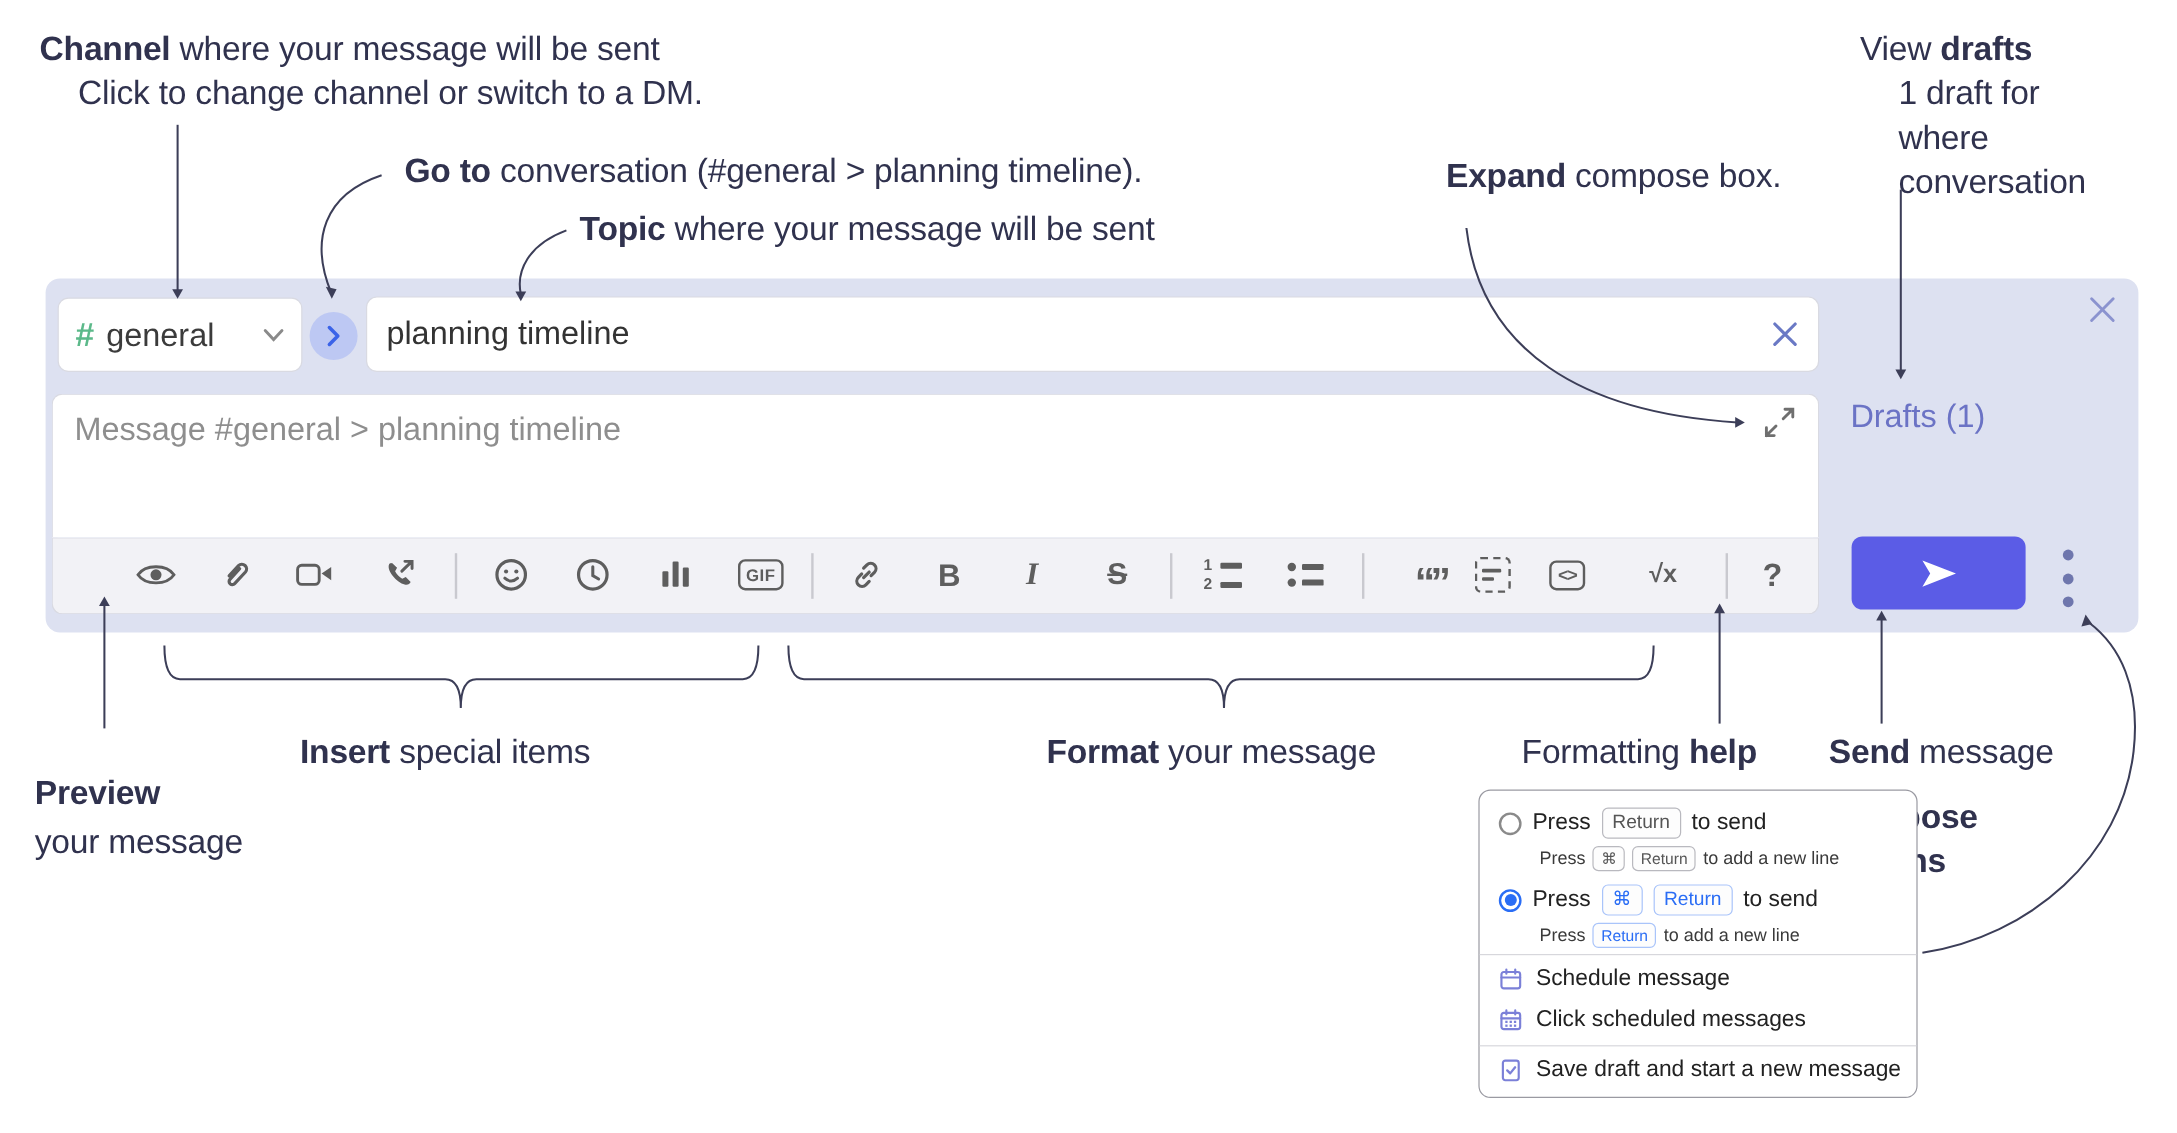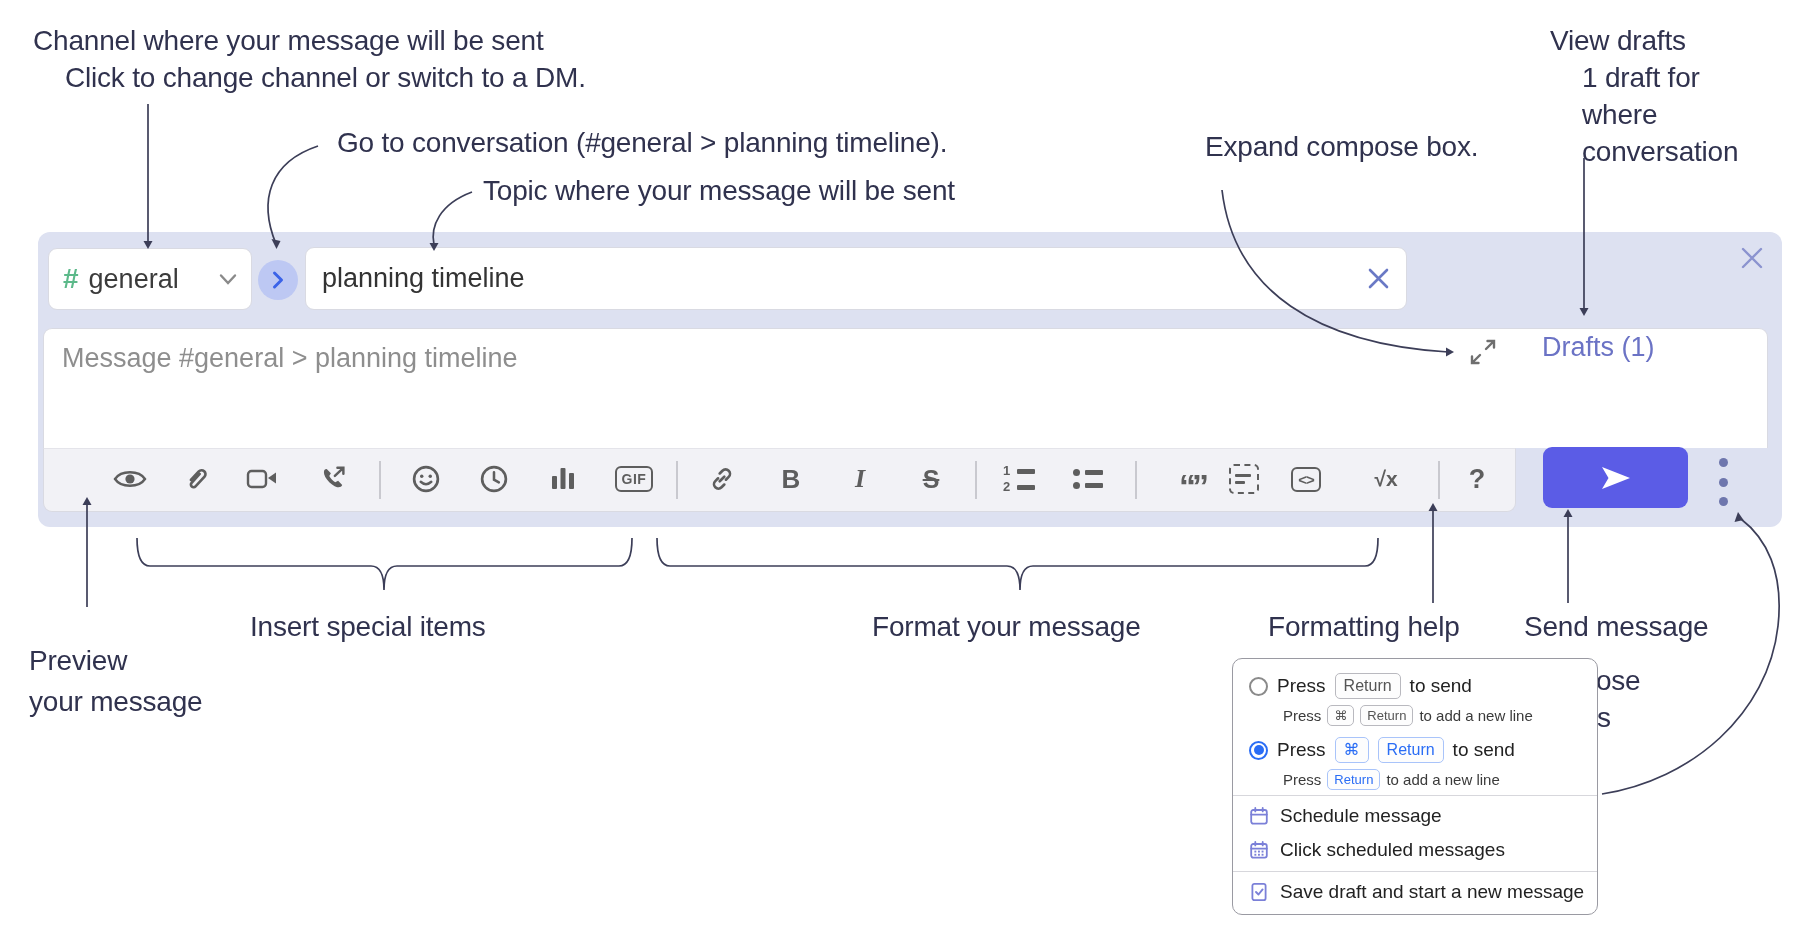--- a/index.html
+++ b/index.html
@@ -1,36 +1,36 @@
 <!DOCTYPE html>
 <html><head>
 <meta charset="utf-8">
 <style>
   html,body{margin:0;padding:0;background:#ffffff;}
   body{width:1814px;height:944px;position:relative;overflow:hidden;
        font-family:"Liberation Sans","DejaVu Sans",sans-serif;color:#30324e;}
   
   .ann{position:absolute;font-size:28px;line-height:37px;color:#30324e;letter-spacing:-0.2px;}
-  .ann b{font-weight:400;}
+  .ann b{font-weight:700;}
   .ann .it{margin-left:32px;}
   
   .compose{position:absolute;left:38px;top:232px;width:1744px;height:295px;
            background:#dde1f1;border-radius:12px;}
   .whitebox{position:absolute;background:#ffffff;border:1px solid #d9dae2;box-sizing:border-box;}
   .chan-box{left:10px;top:16px;width:204px;height:62px;border-radius:9px;
             display:flex;align-items:center;gap:10px;padding:0 14px;cursor:pointer;}
   .chan-hash{color:#5cb98a;font-size:28px;font-weight:700;}
   .chan-label{font-size:27px;color:#3b3b3b;flex:1;}
   .goto-btn{position:absolute;left:220px;top:28px;width:40px;height:40px;border-radius:50%;
             background:#bdc8f3;display:flex;align-items:center;justify-content:center;cursor:pointer;}
-  .topic-box{left:267px;top:15px;width:1102px;height:63px;border-radius:9px;
+  .topic-box{left:267px;top:15px;width:1211px;height:63px;border-radius:9px;
              display:flex;align-items:center;padding:0 14px;}
   .topic-input{flex:1;border:none;outline:none;font-size:27px;color:#333;background:transparent;
                font-family:"Liberation Sans","DejaVu Sans",sans-serif;}
-  .msg-box{left:5px;top:96px;width:1725px;height:120px;border-radius:9px 9px 0 0;border-bottom:none;}
+  .msg-box{left:5px;top:96px;width:1473px;height:120px;border-radius:9px 9px 0 0;border-bottom:none;}
   .msg-input{position:absolute;left:16px;top:12px;width:1380px;height:96px;border:none;outline:none;
              resize:none;font-size:27px;color:#333;background:transparent;
              font-family:"Liberation Sans","DejaVu Sans",sans-serif;}
   .msg-input::placeholder{color:#8e8e8e;opacity:1;}
   .toolbar{position:absolute;left:5px;top:216px;width:1473px;height:64px;background:#f2f2f6;
            border:1px solid #d9dae2;border-top:1px solid #e4e4ea;box-sizing:border-box;
            border-radius:0 0 9px 9px;}
   .tbi{position:absolute;top:-2px;width:44px;height:64px;display:flex;align-items:center;
        justify-content:center;color:#5e5e5e;cursor:pointer;}
   .tbdiv{position:absolute;top:12px;width:2px;height:38px;background:#c9c9cf;}

